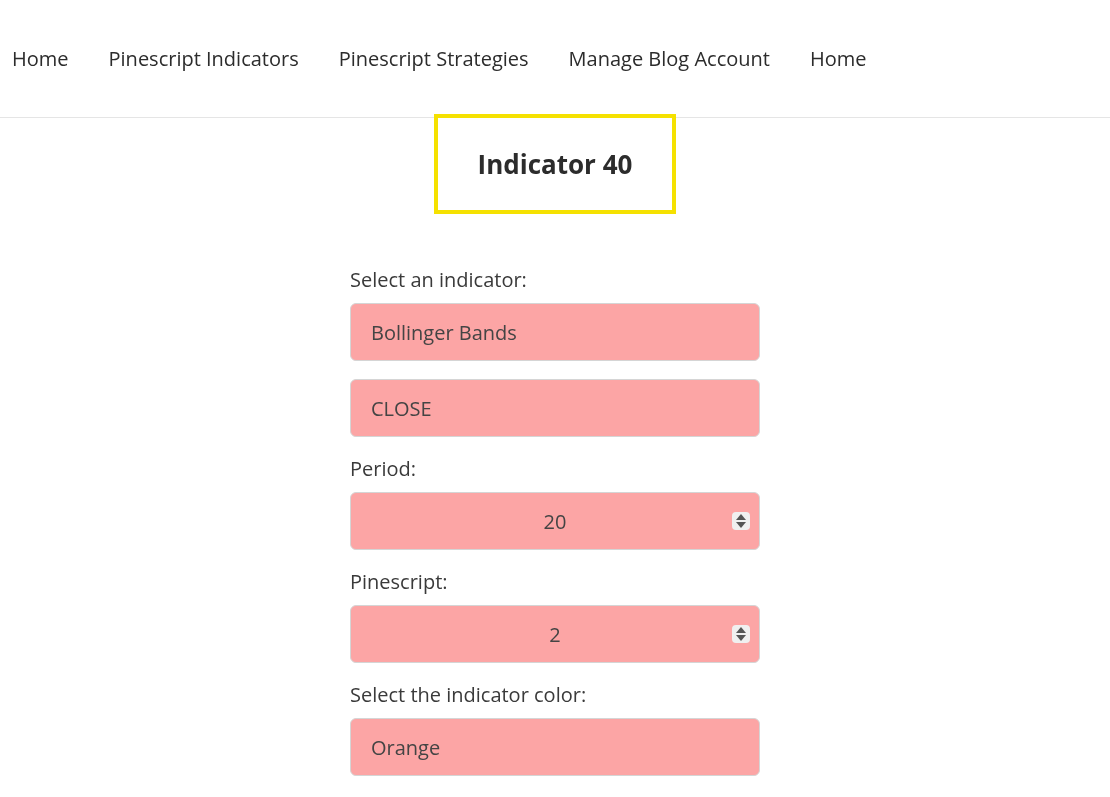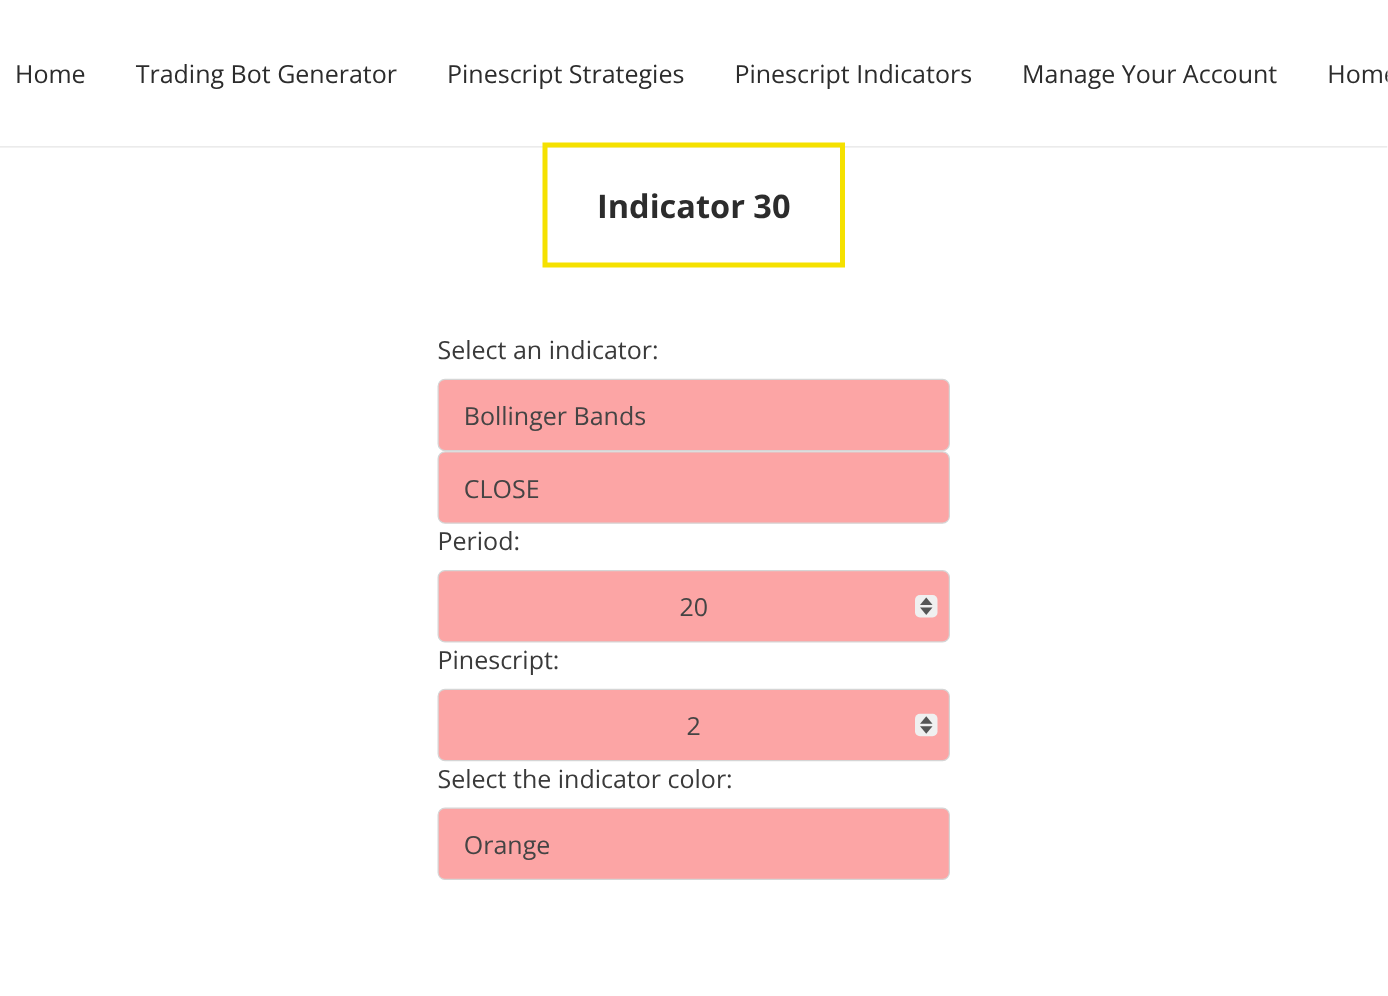--- a/index.html
+++ b/index.html
@@ -42,21 +42,21 @@
     }
     .title-box h2 {
       font-size: 26px;
       font-weight: 700;
       color: #2c2c2c;
     }
     .form-container {
       width: 410px;
     }
     .form-group {
-      margin-bottom: 0;
+      margin-bottom: 18px;
     }
     .form-label {
       display: block;
       font-size: 20px;
       color: #3a3a3a;
       margin-bottom: 10px;
     }
     .form-input, .form-select {
       width: 100%;
       height: 58px;
@@ -110,30 +110,29 @@
       appearance: none;
       -webkit-appearance: none;
       -moz-appearance: none;
     }
   </style>
 </head>
 <body>
 
 <nav class="navbar">
   <div class="nav-item">Home</div>
-  <div class="nav-item">Trading Bot Generator</div>
+  <div class="nav-item">Pinescript Indicators</div>
   <div class="nav-item">Pinescript Strategies</div>
-  <div class="nav-item">Pinescript Indicators</div>
-  <div class="nav-item">Manage Your Account</div>
+  <div class="nav-item">Manage Blog Account</div>
   <div class="nav-item">Home</div>
 </nav>
 
 <div class="content">
   <div class="title-box">
-    <h2>Indicator 30</h2>
+    <h2>Indicator 40</h2>
   </div>
 
   <div class="form-container">
 
     <div class="form-group">
       <label class="form-label">Select an indicator:</label>
       <select class="form-select">
         <option>Bollinger Bands</option>
       </select>
     </div>

